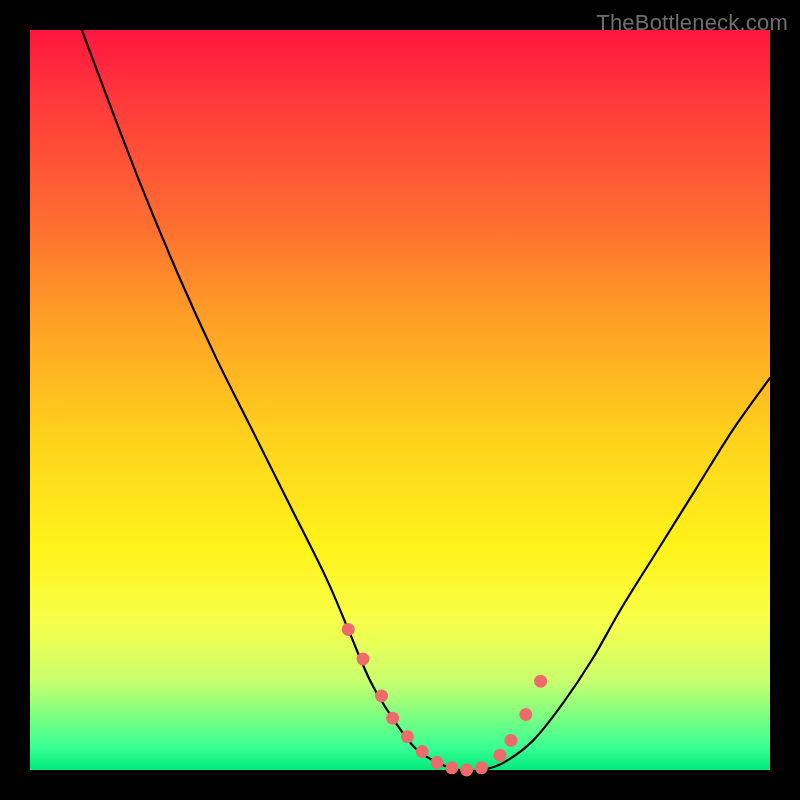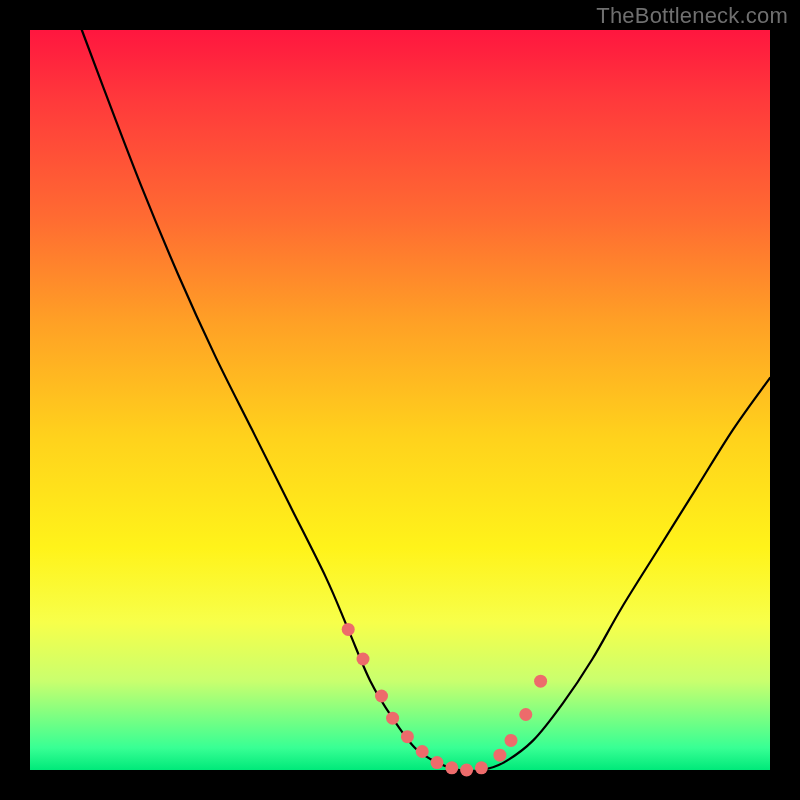--- a/index.html
+++ b/index.html
@@ -23,21 +23,21 @@
       #ffa225 40%,
       #ffd21c 55%,
       #fff31a 70%,
       #f7ff4a 80%,
       #c9ff6e 88%,
       #38ff94 97%,
       #00e97a 100%);
   }
   .watermark {
     position: absolute;
-    top: 3px;
+    top: 10px;
     right: 12px;
     font-family: Arial, Helvetica, sans-serif;
     font-size: 22px;
     color: #6f6f6f;
     letter-spacing: 0.2px;
     user-select: none;
   }
   svg.curve {
     position: absolute;
     left: 0; top: 0;

